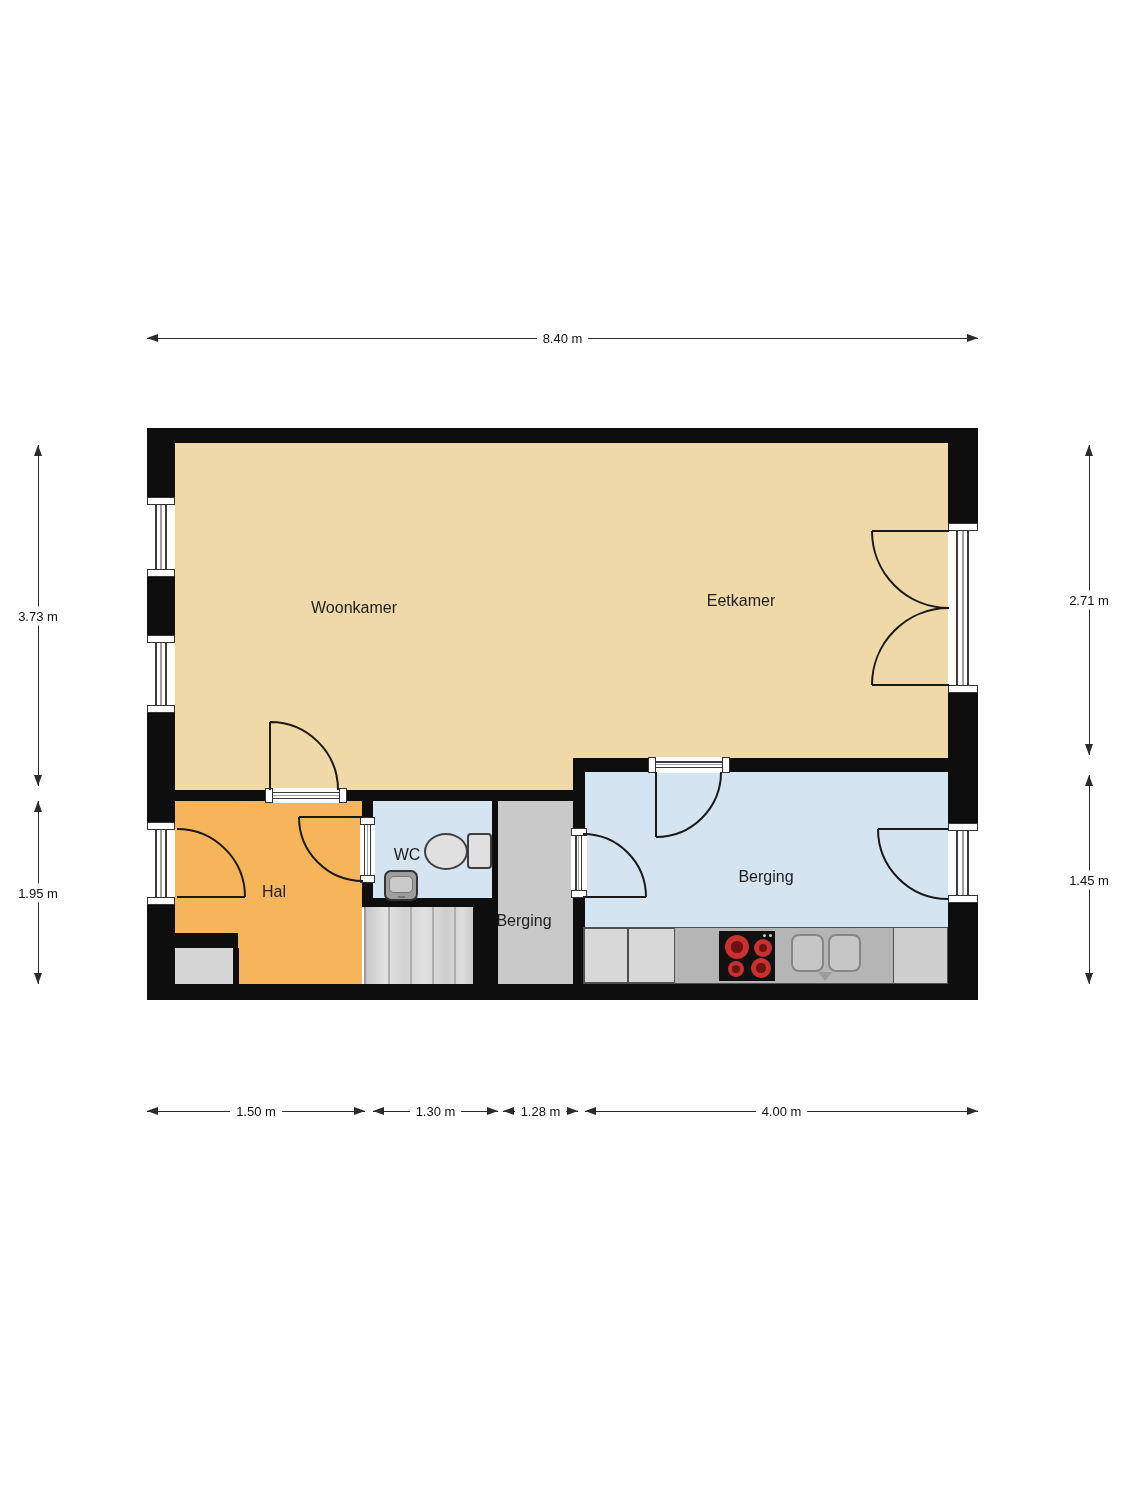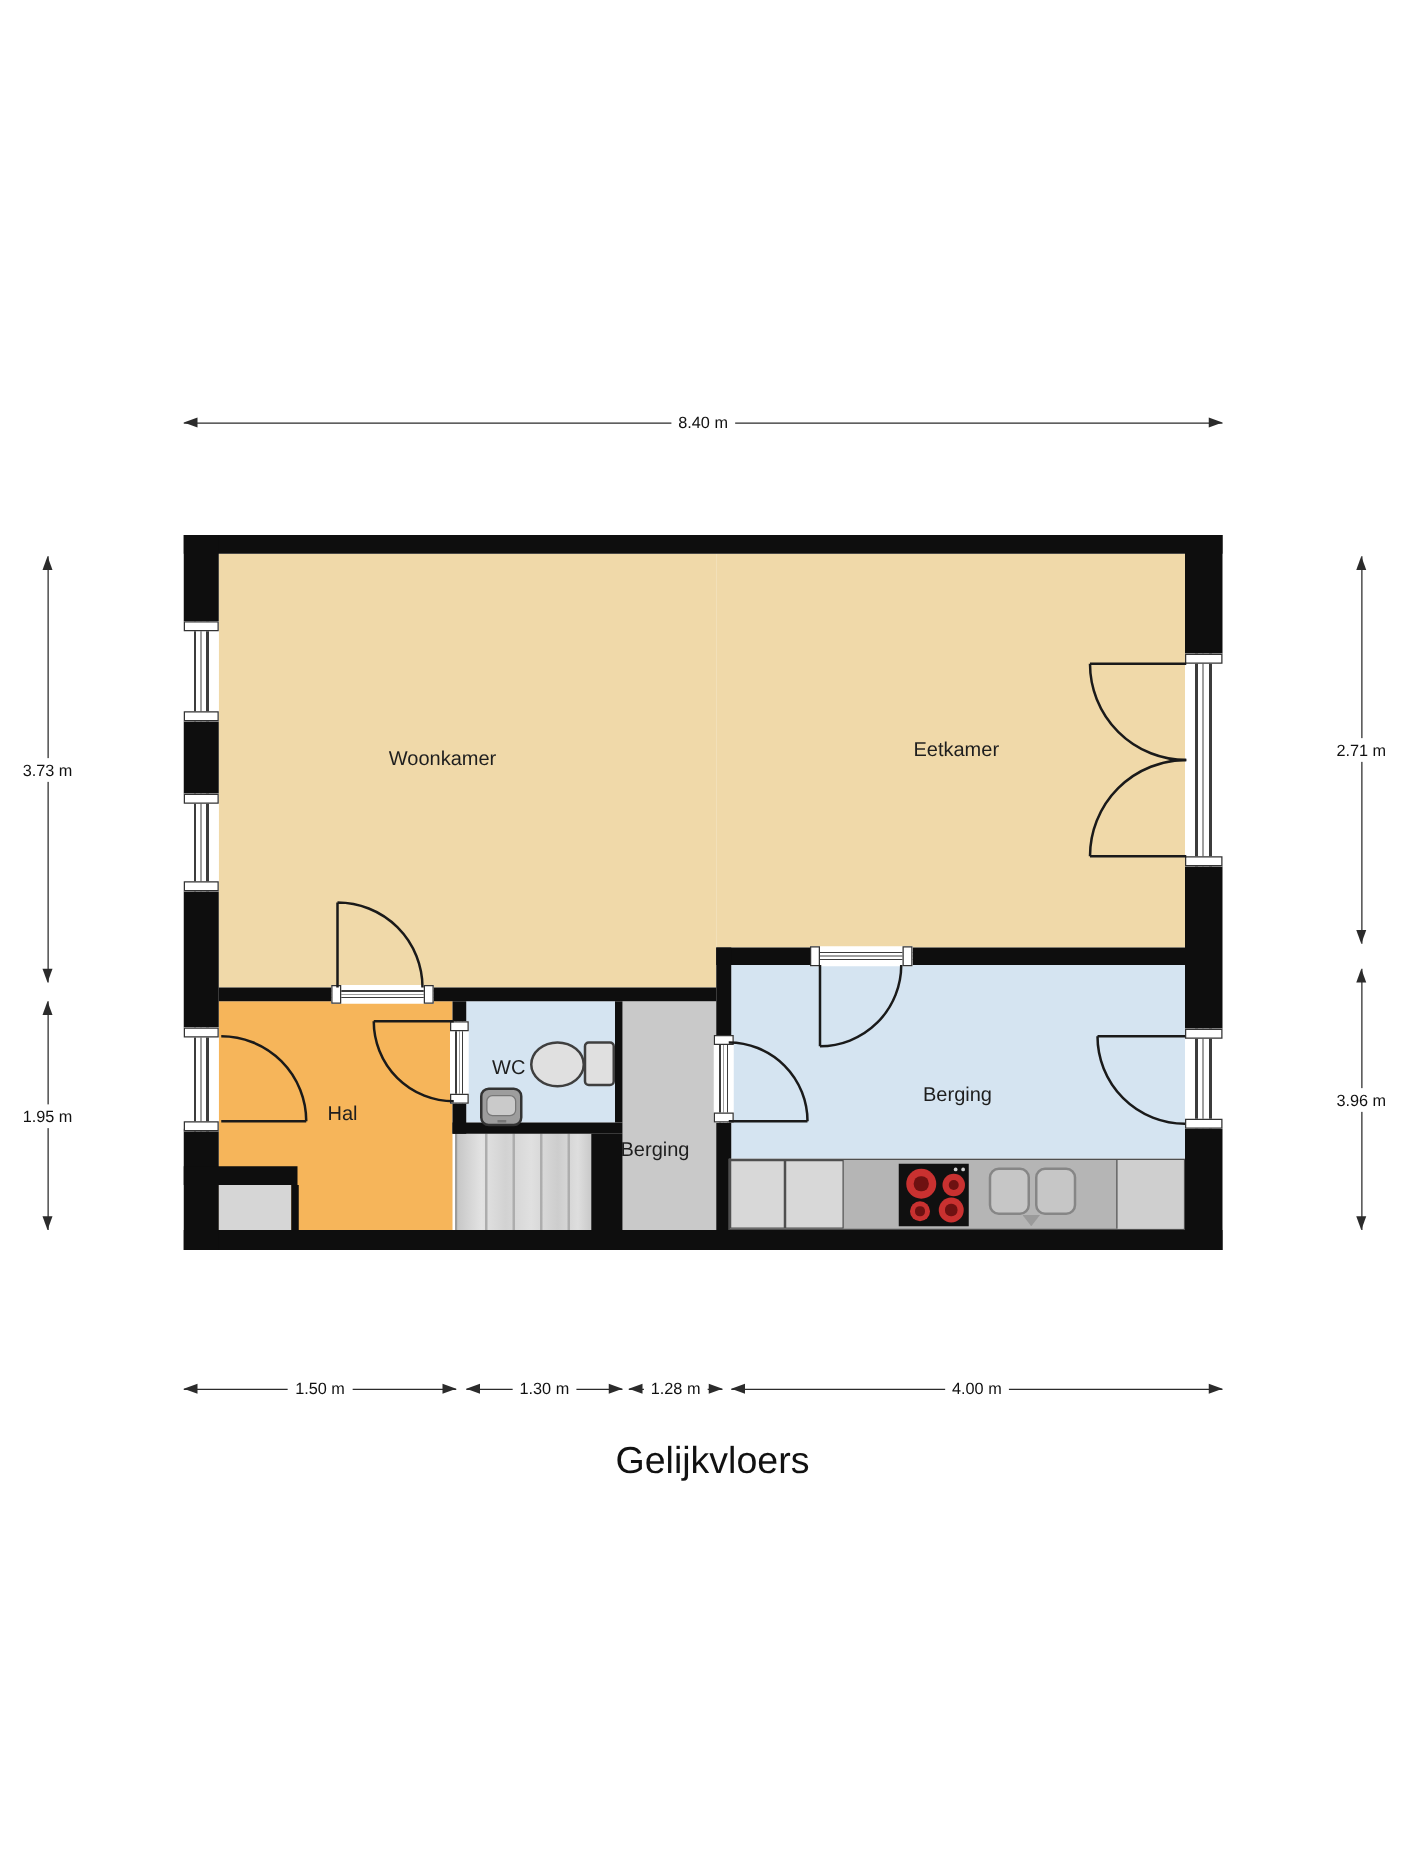--- a/index.html
+++ b/index.html
@@ -178,21 +178,21 @@
   <div class="faucet" style="left:818px;top:972px;width:14px;height:9px;"></div>
 
   <div class="tank" style="left:467px;top:833px;width:25px;height:36px;"></div>
   <div class="dot" style="left:483px;top:849px;background:#999;"></div>
   <div class="bowl" style="left:424px;top:833px;width:44px;height:37px;"></div>
   <div class="wsink" style="left:384px;top:870px;width:34px;height:31px;"></div>
   <div class="wsink-in" style="left:389px;top:876px;width:24px;height:17px;"></div>
   <div class="drain" style="left:398px;top:896px;width:7px;height:2px;"></div>
 
   <div class="room-label" style="left:354px;top:608px;">Woonkamer</div>
-  <div class="room-label" style="left:765px;top:601px;text-align:center;">Eetkamer</div>
+  <div class="room-label" style="left:741px;top:601px;text-align:center;">Eetkamer</div>
   <div class="room-label" style="left:274px;top:892px;">Hal</div>
   <div class="room-label" style="left:407px;top:855px;">WC</div>
   <div class="room-label" style="left:524px;top:921px;">Berging</div>
   <div class="room-label" style="left:766px;top:877px;">Berging</div>
 
   <div class="dim-h" style="left:147px;top:338px;width:831px;">
     <div class="line"></div>
     <div class="a l"></div>
     <div class="a r"></div>
     <span class="lbl">8.40 m</span>
@@ -239,18 +239,17 @@
   <div class="dim-v" style="left:1089px;top:445px;height:310px;">
     <div class="line"></div>
     <div class="a t"></div>
     <div class="a b"></div>
     <span class="lbl">2.71 m</span>
   </div>
   <div class="dim-v" style="left:1089px;top:775px;height:209px;">
     <div class="line"></div>
     <div class="a t"></div>
     <div class="a b"></div>
-    <span class="lbl">3.96 m</span>
-  </div>
-
-  <div class="title" style="left:140px;top:1152px;width:860px;">Gelijkvloers</div>
+    <span class="lbl">1.45 m</span>
+  </div>
+
 
 </div>
 
 </body></html>

